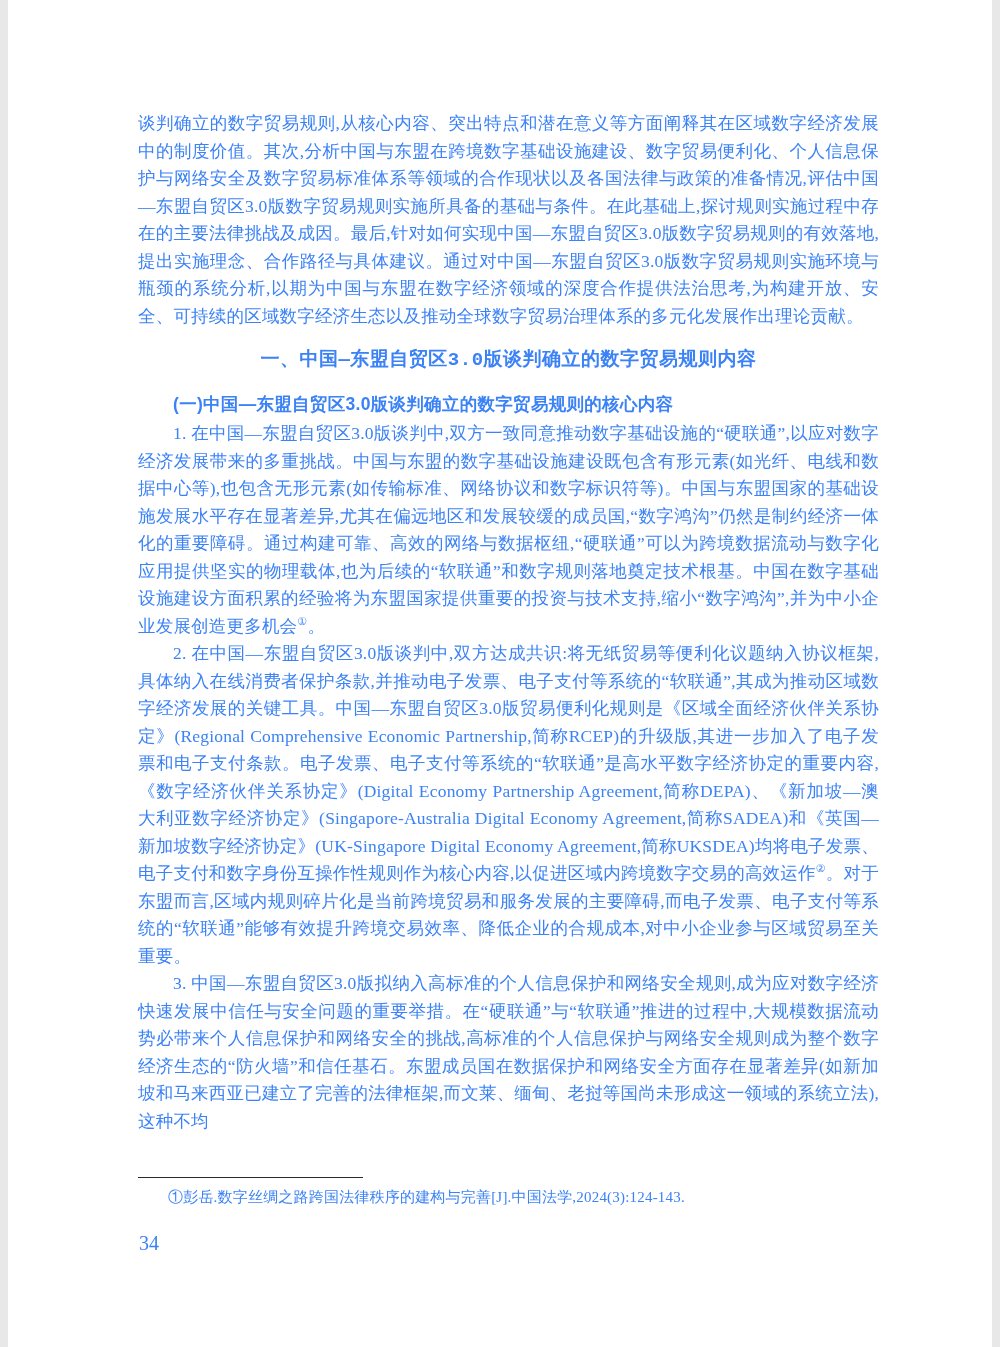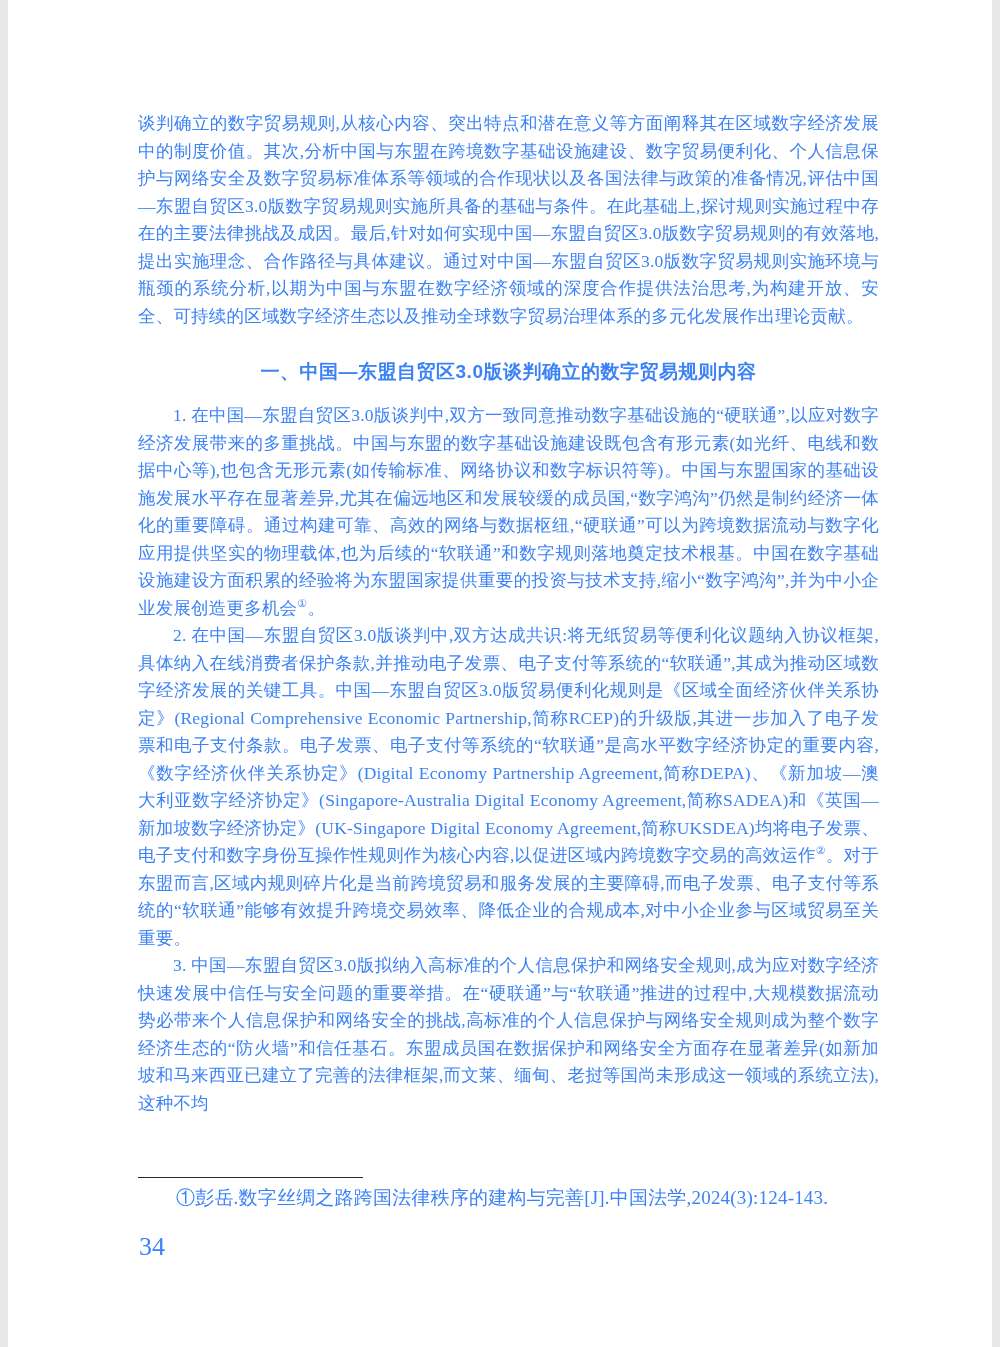--- a/index.html
+++ b/index.html
@@ -21,26 +21,26 @@
   }
   p.body {
     margin: 0;
     font-size: 17.5px;
     line-height: 27.5px;
     text-align: justify;
     letter-spacing: 0.2px;
   }
   p.indent { text-indent: 2em; }
   .section-heading {
-    font-family: Liberation Sans, sans-serif;
+    font-family: Liberation Mono, monospace;
     font-weight: bold;
     font-size: 19px;
     line-height: 30px;
     text-align: center;
-    margin: 27px 0 15px 0;
+    margin: 15px 0 15px 0;
     letter-spacing: 0.5px;
   }
   .sub-heading {
     font-family: "Liberation Sans", "DejaVu Sans", sans-serif;
     font-weight: bold;
     font-size: 17.5px;
     line-height: 28px;
     margin: 5px 0 2px 0;
     text-indent: 2em;
     letter-spacing: 0.3px;
@@ -57,46 +57,47 @@
     width: 741px;
   }
   .fn-rule {
     width: 225px;
     height: 0;
     border-top: 1.5px solid #2a2a2a;
     margin-bottom: 7px;
   }
   p.fn-line {
     margin: 0;
-    font-size: 19px;
+    font-size: 15px;
     line-height: 25px;
     text-indent: 2em;
     text-align: justify;
     letter-spacing: 0.2px;
   }
   .page-number {
     position: absolute;
     left: 131px;
     top: 1232px;
-    font-size: 26px;
+    font-size: 20px;
     font-family: "Liberation Serif", "DejaVu Serif", serif;
   }
 </style>
 </head>
 <body>
 
 <div class="page">
 
   <div class="text-block">
 
     <p class="body">谈判确立的数字贸易规则,从核心内容、突出特点和潜在意义等方面阐释其在区域数字经济发展中的制度价值。其次,分析中国与东盟在跨境数字基础设施建设、数字贸易便利化、个人信息保护与网络安全及数字贸易标准体系等领域的合作现状以及各国法律与政策的准备情况,评估中国—东盟自贸区3.0版数字贸易规则实施所具备的基础与条件。在此基础上,探讨规则实施过程中存在的主要法律挑战及成因。最后,针对如何实现中国—东盟自贸区3.0版数字贸易规则的有效落地,提出实施理念、合作路径与具体建议。通过对中国—东盟自贸区3.0版数字贸易规则实施环境与瓶颈的系统分析,以期为中国与东盟在数字经济领域的深度合作提供法治思考,为构建开放、安全、可持续的区域数字经济生态以及推动全球数字贸易治理体系的多元化发展作出理论贡献。</p>
 
     <h2 class="section-heading">一、中国—东盟自贸区3.0版谈判确立的数字贸易规则内容</h2>
 
 
+    <h3 class="sub-heading">(一)中国—东盟自贸区3.0版谈判确立的数字贸易规则的核心内容</h3>
 
     <p class="body indent"><span>1. 在中国—东盟自贸区3.0版谈判中,双方一致同意推动数字基础设施的“硬联通”,以应对数字经济发展带来的多重挑战。中国与东盟的数字基础设施建设既包含有形元素(如光纤、电线和数据中心等),也包含无形元素(如传输标准、网络协议和数字标识符等)。中国与东盟国家的基础设施发展水平存在显著差异,尤其在偏远地区和发展较缓的成员国,“数字鸿沟”仍然是制约经济一体化的重要障碍。通过构建可靠、高效的网络与数据枢纽,“硬联通”可以为跨境数据流动与数字化应用提供坚实的物理载体,也为后续的“软联通”和数字规则落地奠定技术根基。中国在数字基础设施建设方面积累的经验将为东盟国家提供重要的投资与技术支持,缩小“数字鸿沟”,并为中小企业发展创造更多机会</span><sup class="fnref">①</sup><span>。</span></p>
 
     <p class="body indent"><span>2. 在中国—东盟自贸区3.0版谈判中,双方达成共识:将无纸贸易等便利化议题纳入协议框架,具体纳入在线消费者保护条款,并推动电子发票、电子支付等系统的“软联通”,其成为推动区域数字经济发展的关键工具。中国—东盟自贸区3.0版贸易便利化规则是《区域全面经济伙伴关系协定》(Regional Comprehensive Economic Partnership,简称RCEP)的升级版,其进一步加入了电子发票和电子支付条款。电子发票、电子支付等系统的“软联通”是高水平数字经济协定的重要内容,《数字经济伙伴关系协定》(Digital Economy Partnership Agreement,简称DEPA)、《新加坡—澳大利亚数字经济协定》(Singapore-Australia Digital Economy Agreement,简称SADEA)和《英国—新加坡数字经济协定》(UK-Singapore Digital Economy Agreement,简称UKSDEA)均将电子发票、电子支付和数字身份互操作性规则作为核心内容,以促进区域内跨境数字交易的高效运作</span><sup class="fnref">②</sup><span>。对于东盟而言,区域内规则碎片化是当前跨境贸易和服务发展的主要障碍,而电子发票、电子支付等系统的“软联通”能够有效提升跨境交易效率、降低企业的合规成本,对中小企业参与区域贸易至关重要。</span></p>
 
     <p class="body indent">3. 中国—东盟自贸区3.0版拟纳入高标准的个人信息保护和网络安全规则,成为应对数字经济快速发展中信任与安全问题的重要举措。在“硬联通”与“软联通”推进的过程中,大规模数据流动势必带来个人信息保护和网络安全的挑战,高标准的个人信息保护与网络安全规则成为整个数字经济生态的“防火墙”和信任基石。东盟成员国在数据保护和网络安全方面存在显著差异(如新加坡和马来西亚已建立了完善的法律框架,而文莱、缅甸、老挝等国尚未形成这一领域的系统立法),这种不均</p>
 
   </div>
 
   <div class="footnotes">

